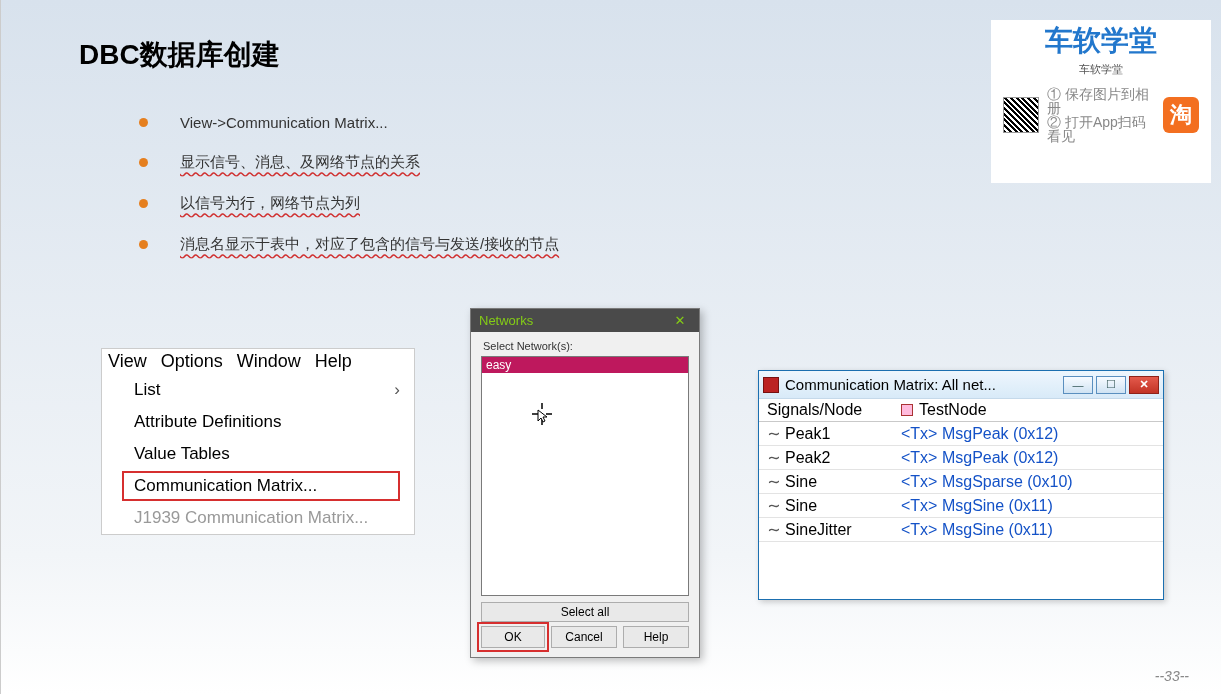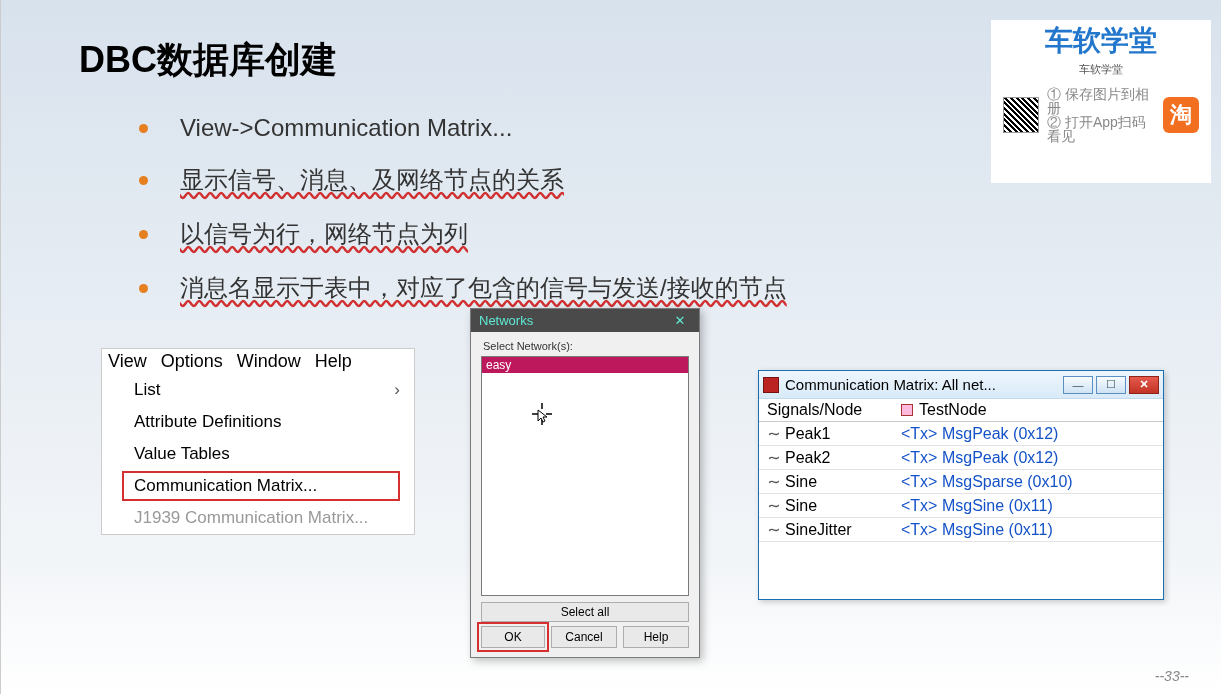--- a/index.html
+++ b/index.html
@@ -9,35 +9,35 @@
     background: linear-gradient(to bottom, #d8e2ed 0%, #f2f5f8 80%, #ffffff 100%);
     font-family: "Segoe UI", Arial, sans-serif;
     position: relative;
     overflow: hidden;
     border-left: 1px solid #ccc;
   }
   .title {
     position: absolute;
     top: 36px;
     left: 78px;
-    font-size: 36px;
+    font-size: 28px;
     font-weight: 900;
     color: #000;
     font-family: "Microsoft YaHei", sans-serif;
   }
   .bullets {
     position: absolute;
     top: 114px;
     left: 138px;
   }
   .bullet {
     display: flex;
     align-items: center;
     margin-bottom: 22px;
-    font-size: 24px;
+    font-size: 15px;
     color: #333;
     font-family: "Microsoft YaHei", sans-serif;
   }
   .dot {
     width: 9px;
     height: 9px;
     background: #e57f1f;
     border-radius: 50%;
     margin-right: 32px;
     flex-shrink: 0;
@@ -83,21 +83,21 @@
   .net-dialog {
     position: absolute;
     top: 308px;
     left: 469px;
     width: 230px;
     height: 350px;
     background:#f0f0f0;
     border:1px solid #7a7a7a;
     box-shadow: 3px 3px 8px rgba(0,0,0,.25);
   }
-  .net-dialog .tbar { background:#4a4a4a; color:#5eead4; font-size:13px; padding:4px 8px; display:flex; justify-content:space-between; align-items:center;}
+  .net-dialog .tbar { background:#4a4a4a; color:#84cc16; font-size:13px; padding:4px 8px; display:flex; justify-content:space-between; align-items:center;}
   .net-dialog .tbar .x { width:22px; text-align:center;}
   .net-dialog .body { padding:6px 10px 8px 10px; display:flex; flex-direction:column; height:calc(100% - 24px);}
   .net-dialog .lbl { font-size:11px; color:#333; margin:2px 0 4px 2px;}
   .net-list { background:#fff; border:1px solid #7a7a7a; flex:1; font-size:12px; position:relative;}
   .net-list .sel-row { background:#be185d; color:#fff; padding:1px 4px; width:calc(100% - 0px);}
   .net-cursor { position:absolute; top:46px; left:50px; font-size:16px; color:#000;}
   .net-selall { margin:6px 0 4px 0;}
   .net-selall button { width:100%; font-size:12px; padding:2px 0; background:#e9e9e9; border:1px solid #adadad;}
   .net-btns { display:flex; gap:6px;}
   .net-btns button { flex:1; font-size:12px; padding:3px 0; background:#e9e9e9; border:1px solid #adadad;}

